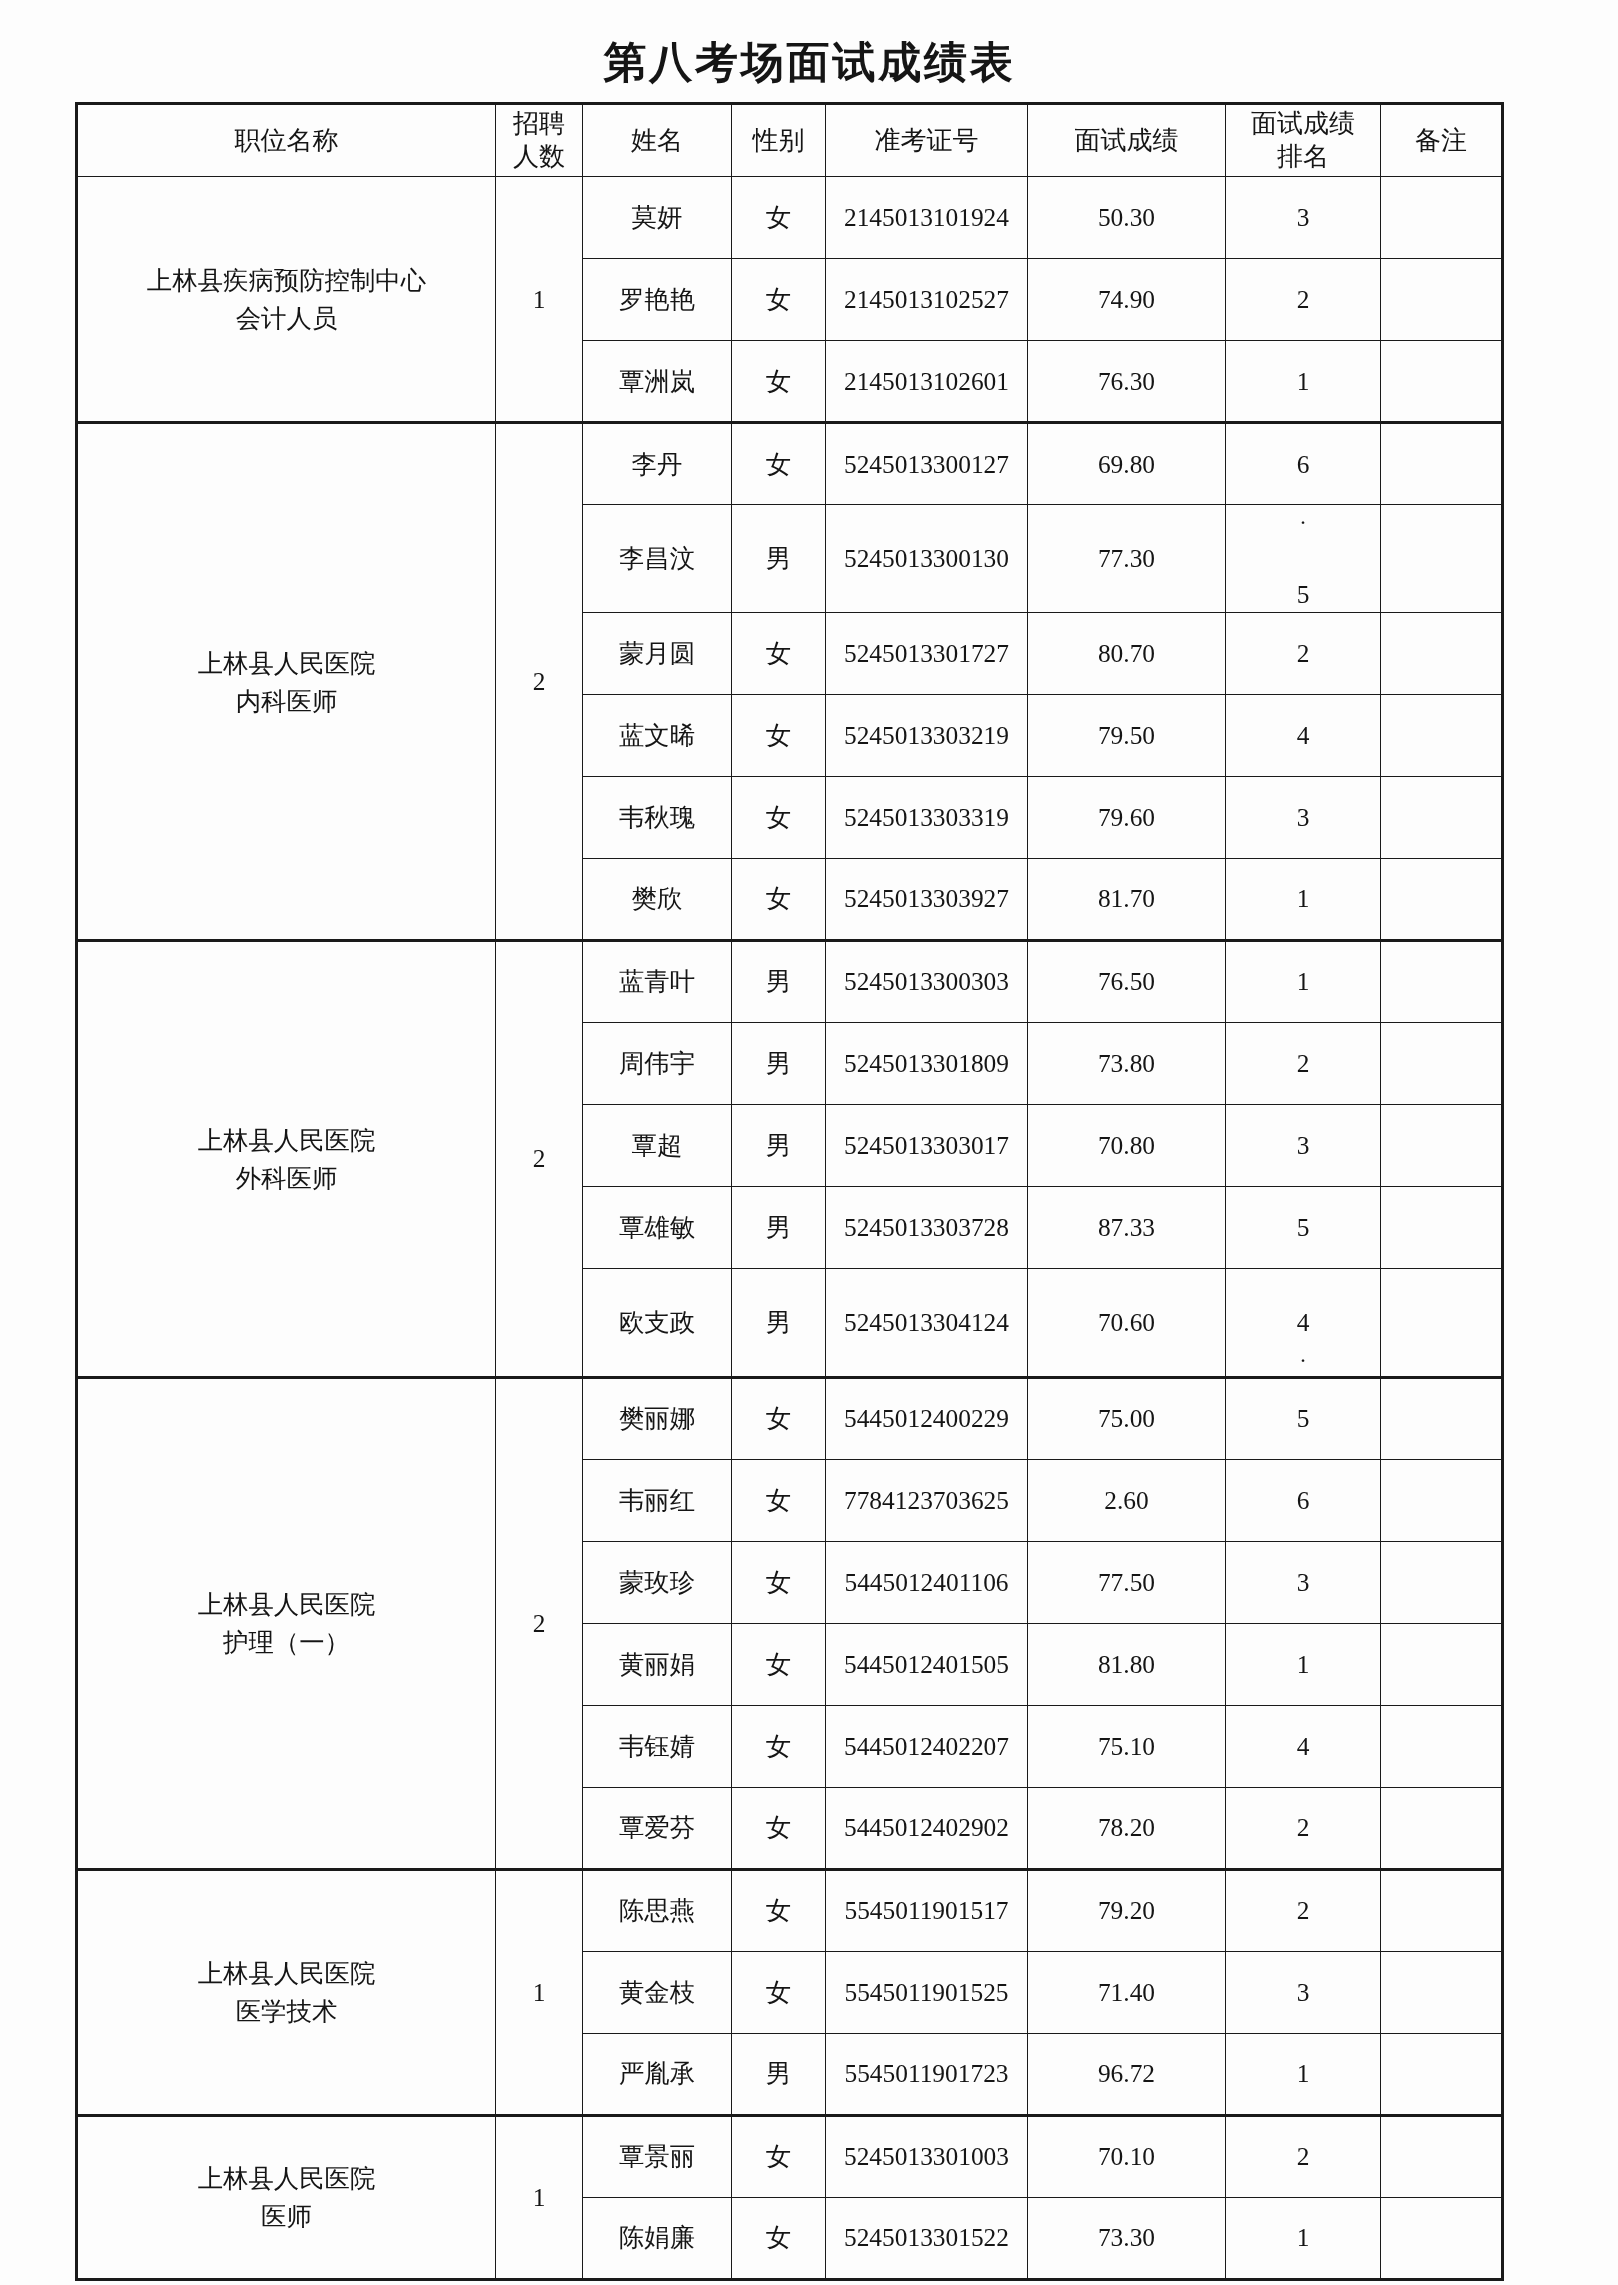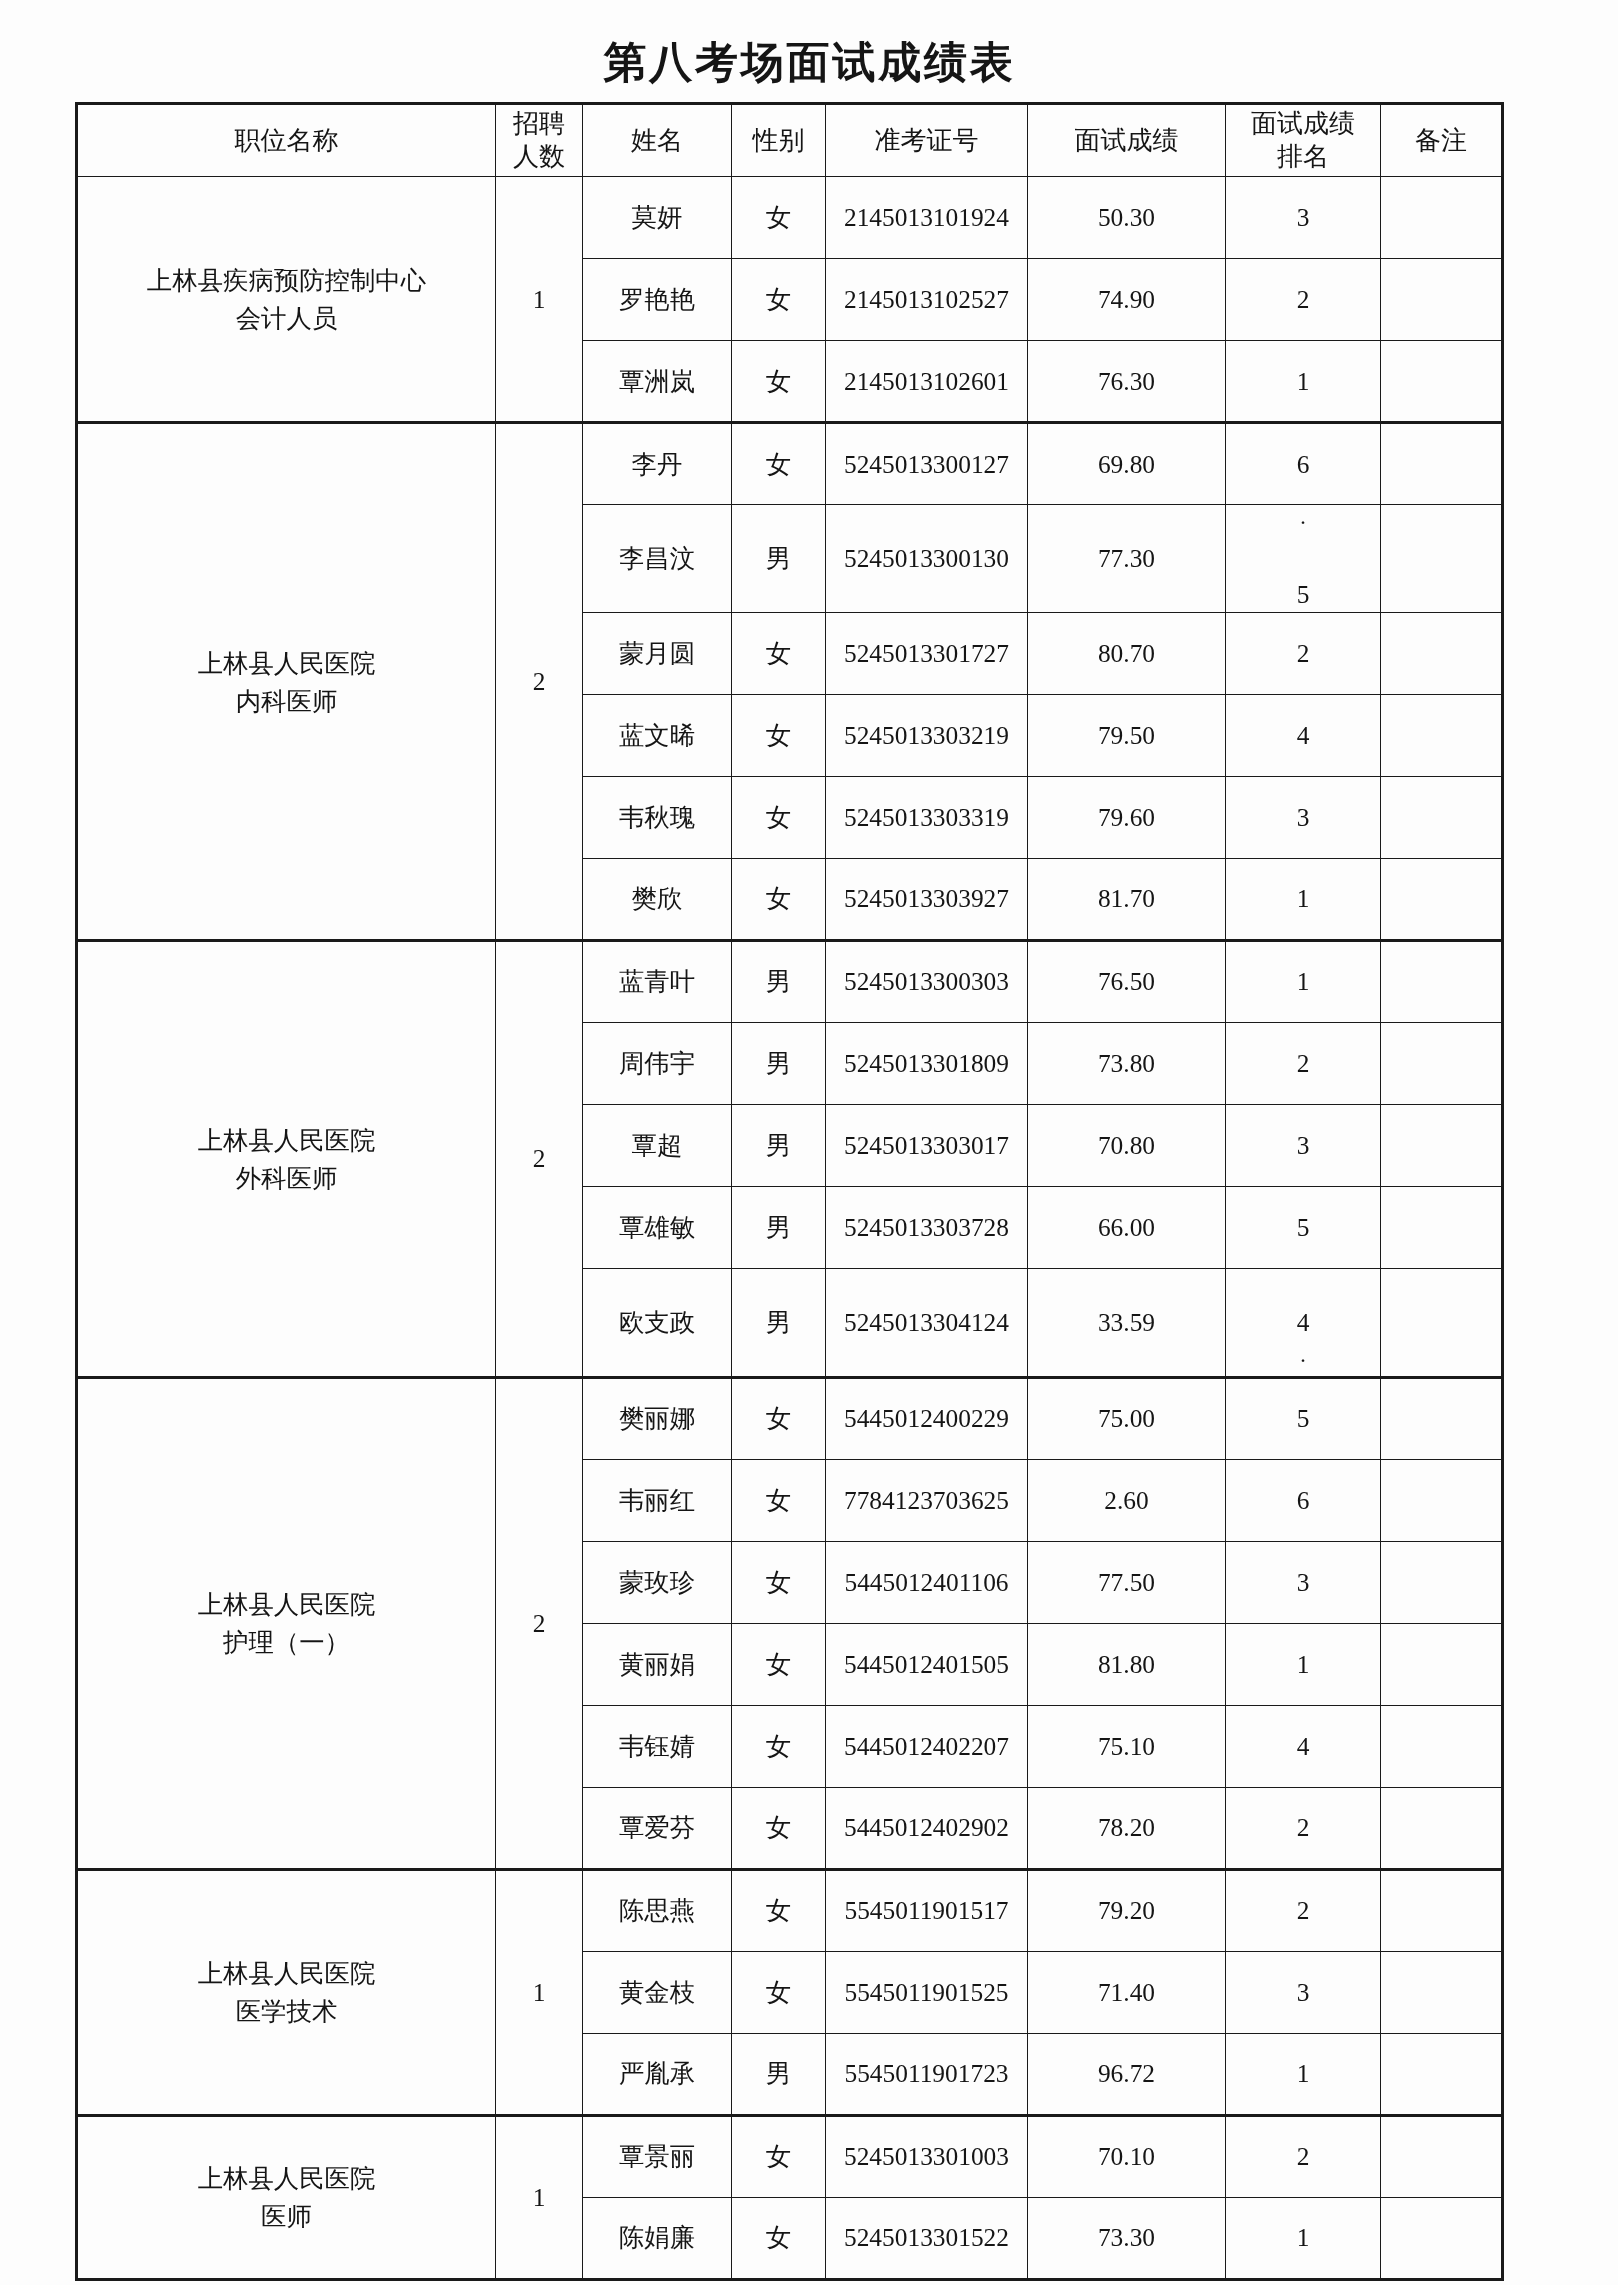--- a/index.html
+++ b/index.html
@@ -195,29 +195,29 @@
       <td class="c-gender">男</td>
       <td class="c-ticket">5245013303017</td>
       <td class="c-score">70.80</td>
       <td class="c-rank">3</td>
       <td class="c-remark"></td>
     </tr>
     <tr>
       <td class="c-name">覃雄敏</td>
       <td class="c-gender">男</td>
       <td class="c-ticket">5245013303728</td>
-      <td class="c-score">66.00</td>
+      <td class="c-score">87.33</td>
       <td class="c-rank">5</td>
       <td class="c-remark"></td>
     </tr>
     <tr>
       <td class="c-name">欧支政</td>
       <td class="c-gender">男</td>
       <td class="c-ticket">5245013304124</td>
-      <td class="c-score">33.59</td>
+      <td class="c-score">70.60</td>
       <td class="c-rank">
         <span>4</span>
         <span class="rank-dot dot-below">·</span>
       </td>
       <td class="c-remark"></td>
     </tr>
 
     <tr class="grp-start">
       <td class="c-pos" rowspan="6">上林县人民医院
 护理（一）</td>

